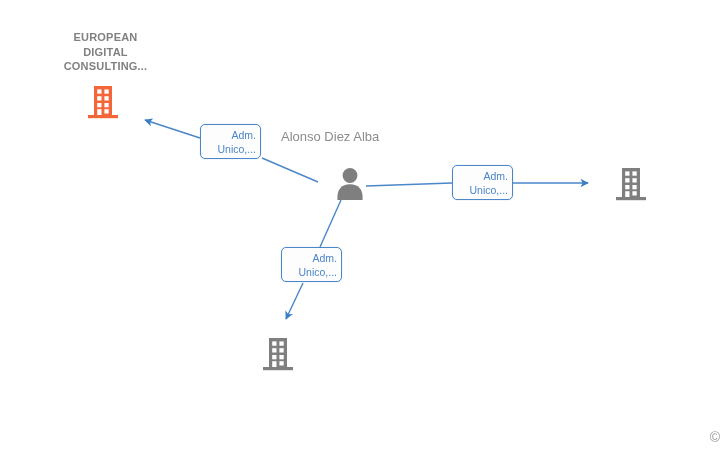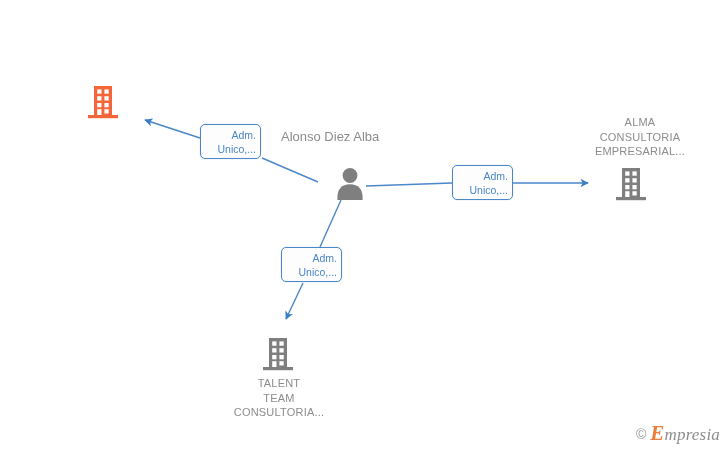--- a/index.html
+++ b/index.html
@@ -122,20 +122,23 @@
       <path d="M 366 186 L 452 183" stroke="#4a86c8" stroke-width="1.4" fill="none"></path>
       <path d="M 513 183 L 588 183" stroke="#4a86c8" stroke-width="1.4" fill="none" marker-end="url(#arrowhead)"></path>
     </g>
 
     <g>
       <path d="M 341 200 L 320 247" stroke="#4a86c8" stroke-width="1.4" fill="none"></path>
       <path d="M 303 283 L 286 319" stroke="#4a86c8" stroke-width="1.4" fill="none" marker-end="url(#arrowhead)"></path>
     </g>
   </svg>
 
+  <div class="node-label bold" style="left:28px; top:30px; width:155px;">EUROPEAN
+DIGITAL
+CONSULTING...</div>
   <div class="icon" style="left:87px; top:84px;">
     <svg width="34" height="36" viewBox="0 0 34 36" aria-hidden="true">
       <rect x="7" y="2" width="18" height="29" fill="#f4663a"></rect>
       <rect x="1" y="31" width="30" height="3.2" fill="#f4663a"></rect>
       <rect x="10.2" y="5.4" width="4.3" height="4.3" fill="#ffffff"></rect>
       <rect x="17.4" y="5.4" width="4.3" height="4.3" fill="#ffffff"></rect>
       <rect x="10.2" y="12.2" width="4.3" height="4.3" fill="#ffffff"></rect>
       <rect x="17.4" y="12.2" width="4.3" height="4.3" fill="#ffffff"></rect>
       <rect x="10.2" y="19" width="4.3" height="4.3" fill="#ffffff"></rect>
       <rect x="17.4" y="19" width="4.3" height="4.3" fill="#ffffff"></rect>
@@ -145,23 +148,20 @@
   </div>
 
   <div class="person-label" style="left:281px; top:129px; width:140px;">Alonso Diez Alba</div>
   <div class="icon" style="left:334px; top:166px;">
     <svg width="32" height="34" viewBox="0 0 32 34" aria-hidden="true">
       <circle cx="16" cy="9.5" r="7.4" fill="#7f7f7f"></circle>
       <path d="M 16 18.2 C 7.4 18.2 3.4 23.6 3.4 31.4 L 3.4 34 L 28.6 34 L 28.6 31.4 C 28.6 23.6 24.6 18.2 16 18.2 z" fill="#7f7f7f"></path>
     </svg>
   </div>
 
-  <div class="node-label" style="left:560px; top:115px; width:160px;">ALMA
-CONSULTORIA
-EMPRESARIAL...</div>
   <div class="icon" style="left:615px; top:166px;">
     <svg width="34" height="36" viewBox="0 0 34 36" aria-hidden="true">
       <rect x="7" y="2" width="18" height="29" fill="#7f7f7f"></rect>
       <rect x="1" y="31" width="30" height="3.2" fill="#7f7f7f"></rect>
       <rect x="10.2" y="5.4" width="4.3" height="4.3" fill="#ffffff"></rect>
       <rect x="17.4" y="5.4" width="4.3" height="4.3" fill="#ffffff"></rect>
       <rect x="10.2" y="12.2" width="4.3" height="4.3" fill="#ffffff"></rect>
       <rect x="17.4" y="12.2" width="4.3" height="4.3" fill="#ffffff"></rect>
       <rect x="10.2" y="19" width="4.3" height="4.3" fill="#ffffff"></rect>
       <rect x="17.4" y="19" width="4.3" height="4.3" fill="#ffffff"></rect>
@@ -177,31 +177,27 @@
       <rect x="10.2" y="5.4" width="4.3" height="4.3" fill="#ffffff"></rect>
       <rect x="17.4" y="5.4" width="4.3" height="4.3" fill="#ffffff"></rect>
       <rect x="10.2" y="12.2" width="4.3" height="4.3" fill="#ffffff"></rect>
       <rect x="17.4" y="12.2" width="4.3" height="4.3" fill="#ffffff"></rect>
       <rect x="10.2" y="19" width="4.3" height="4.3" fill="#ffffff"></rect>
       <rect x="17.4" y="19" width="4.3" height="4.3" fill="#ffffff"></rect>
       <rect x="10.2" y="25.2" width="4.3" height="5.8" fill="#ffffff"></rect>
       <rect x="17.4" y="25.2" width="4.3" height="4.3" fill="#ffffff"></rect>
     </svg>
   </div>
-  <div class="node-label" style="left:199px; top:376px; width:160px;">TALENT
-TEAM
-CONSULTORIA...</div>
 
   <div class="chip" style="left:200px; top:124px; width:61px; height:35px;">Adm.
 Unico,...</div>
 
   <div class="chip" style="left:452px; top:165px; width:61px; height:35px;">Adm.
 Unico,...</div>
 
   <div class="chip" style="left:281px; top:247px; width:61px; height:35px;">Adm.
 Unico,...</div>
 
   <div id="watermark">
     <span class="copy">©</span>
-    <span class="brand"><span class="e">E</span><span>mpresia</span></span>
   </div>
 
 </div>
 
 </body></html>

